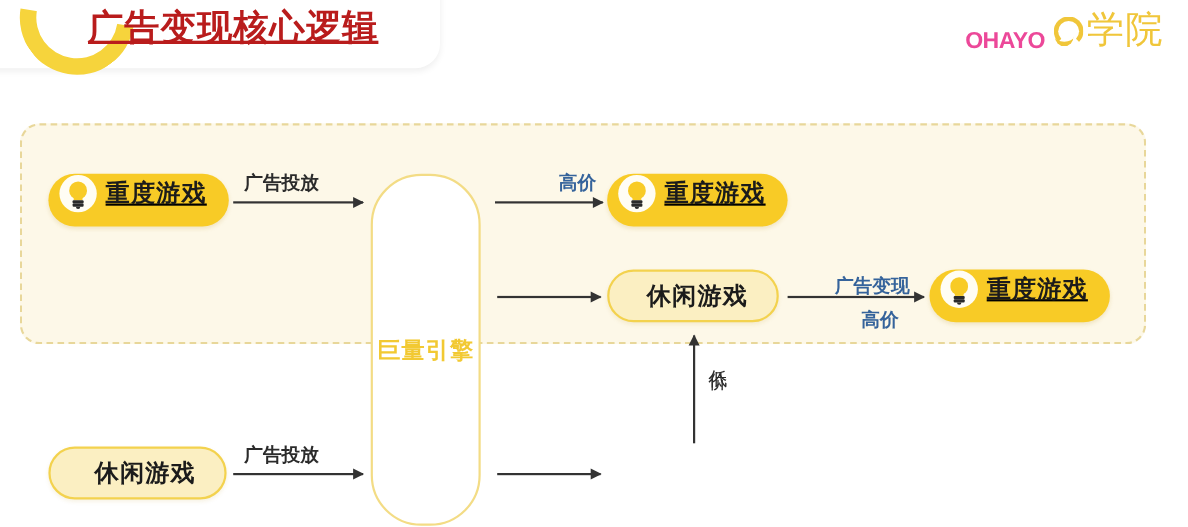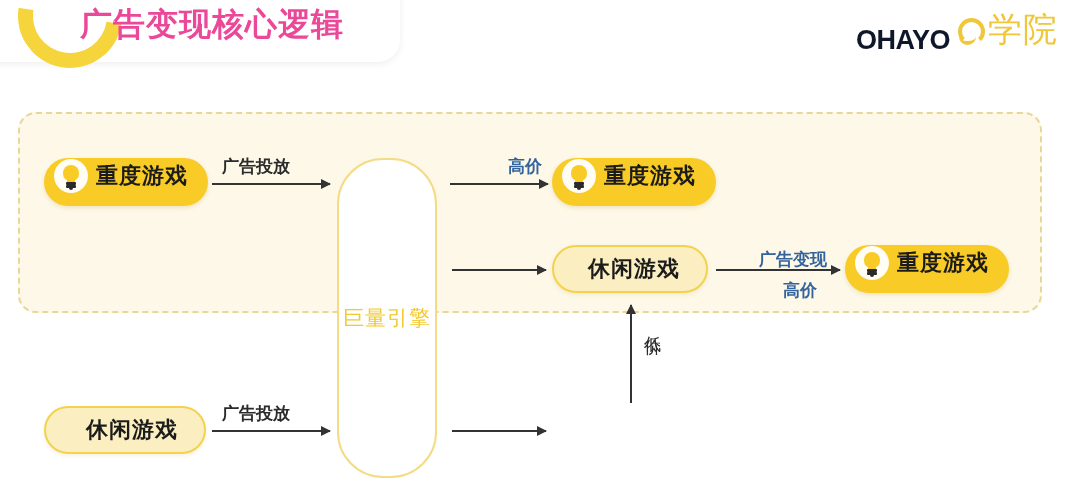--- a/index.html
+++ b/index.html
@@ -42,39 +42,40 @@
     border-top-color: transparent;
     transform: rotate(-36deg);
     z-index: 6;
   }
   .header-title {
     position: absolute;
     left: 80px;
     top: 3px;
     font-size: 32px;
     font-weight: bold;
-    color: #ec4899;
+    color: #b91c1c;
     letter-spacing: 1px;
     z-index: 7;
     white-space: nowrap;
+    text-decoration: underline;
   }
 
   .logo {
     position: absolute;
     right: 22px;
     top: 4px;
     display: flex;
     align-items: center;
     gap: 7px;
     z-index: 7;
   }
   .logo-mark {
-    font-size: 27px;
-    font-weight: bold;
-    color: #0f172a;
+    font-size: 21px;
+    font-weight: bold;
+    color: #ec4899;
     letter-spacing: -0.5px;
     display: flex;
     align-items: center;
     margin-top: 21px;
   }
   .logo-smiley {
     position: relative;
     display: inline-block;
     width: 25px;
     height: 27px;
@@ -125,20 +126,21 @@
     align-items: center;
     box-sizing: border-box;
     white-space: nowrap;
   }
   .node-solid {
     background: #f8cb26;
     border-radius: 26px;
     padding: 0 20px 12px 10px;
     height: 48px;
     box-shadow: 0 2px 4px rgba(180,140,20,0.18);
+    text-decoration: underline;
   }
   .node-solid .node-label {
     font-size: 22px;
     font-weight: bold;
     color: #1b1b1b;
     margin-left: 8px;
     letter-spacing: 1px;
   }
   .node-outline {
     background: #fbefc2;
@@ -211,21 +213,21 @@
     border: 2px solid #f3dc85;
     border-radius: 46px;
     box-sizing: border-box;
     display: flex;
     align-items: center;
     justify-content: center;
     z-index: 4;
   }
   .engine-label {
     font-size: 21px;
-    font-weight: normal;
+    font-weight: bold;
     color: #f2c932;
     letter-spacing: 1px;
     white-space: nowrap;
   }
 
   
   .arrow-h {
     position: absolute;
     height: 2px;
     background: #333333;

